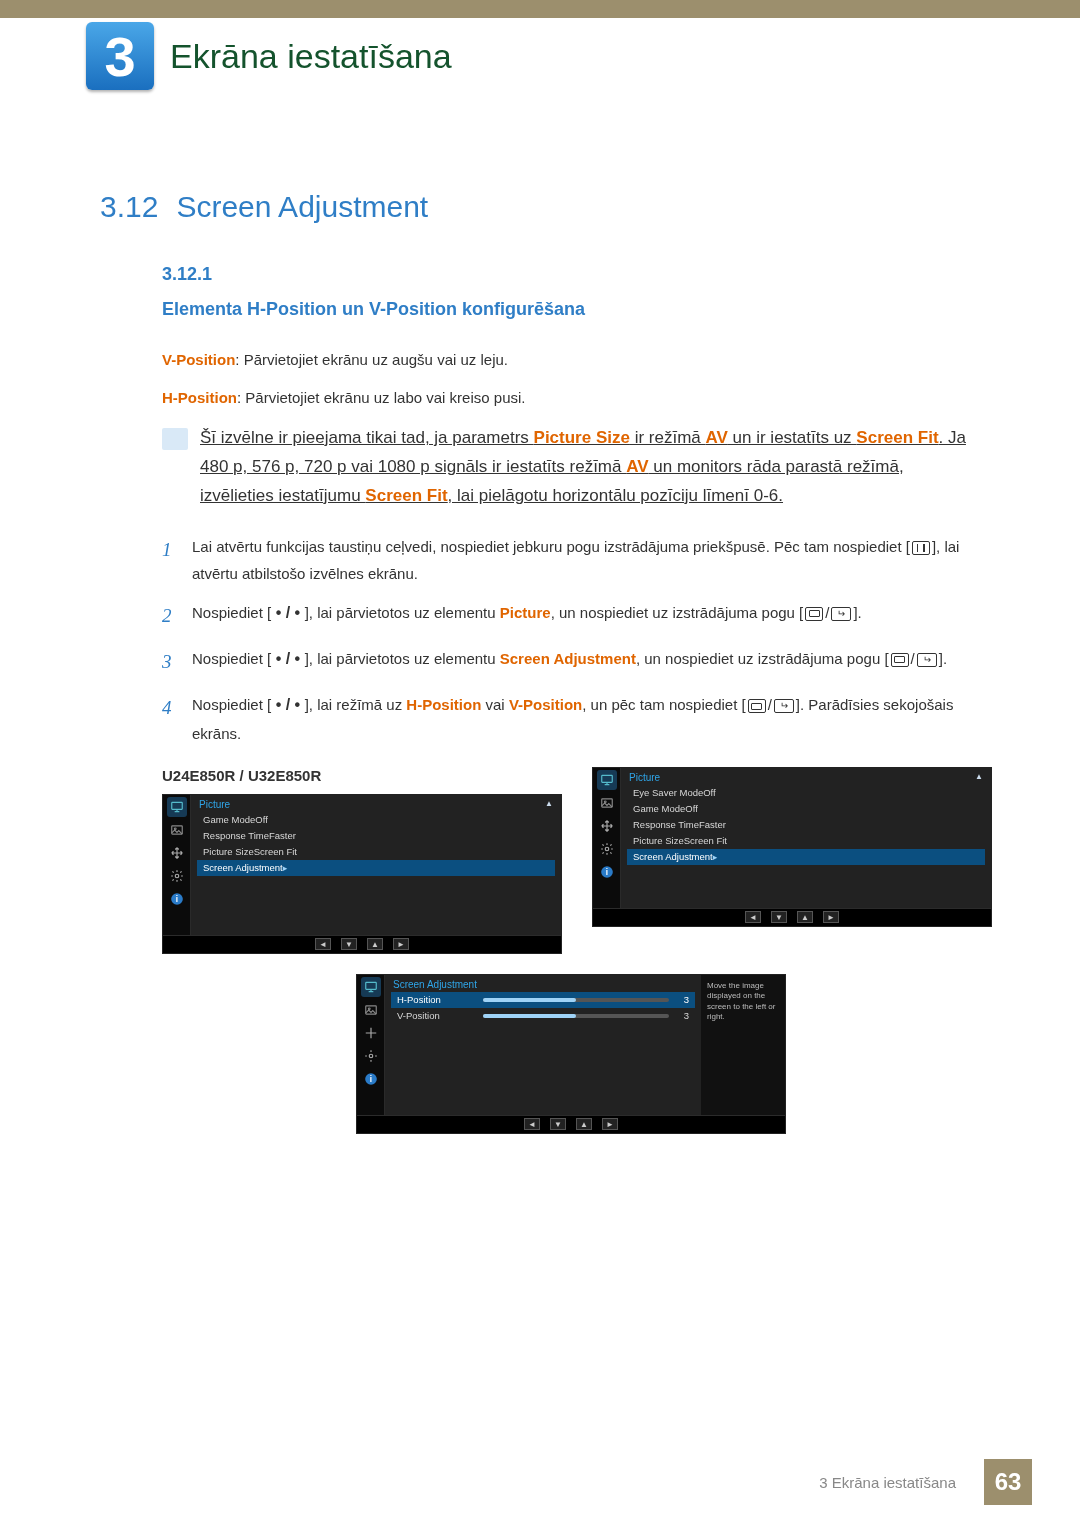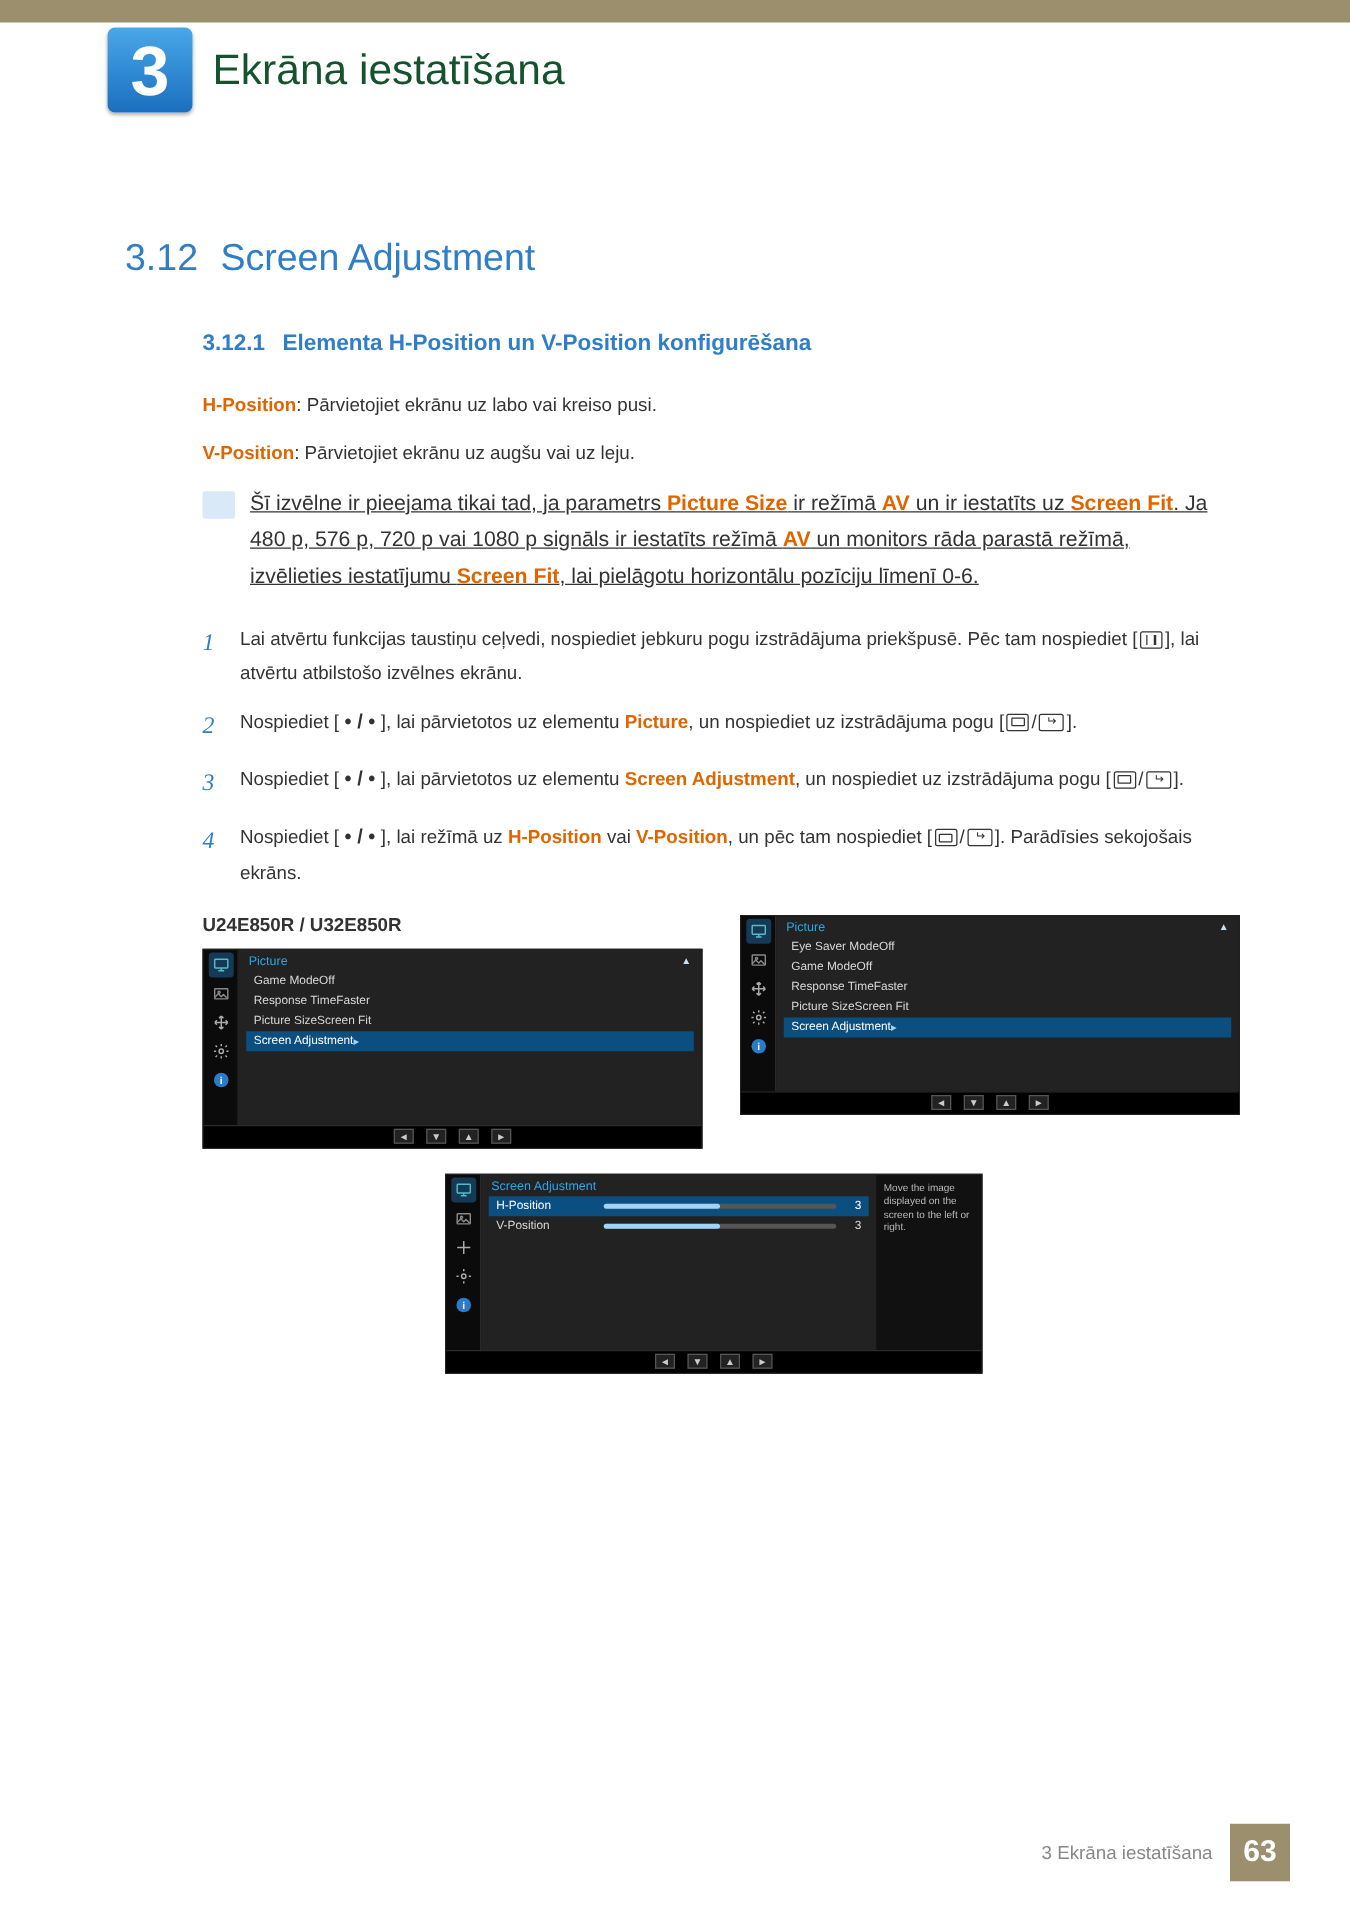--- a/index.html
+++ b/index.html
@@ -53,20 +53,21 @@
     margin-bottom: 40px;
   }
   .h3 {
     display: flex;
     gap: 14px;
     font-size: 18px;
     color: #2f7ec6;
     font-weight: bold;
     margin-left: 62px;
     margin-bottom: 28px;
+    flex-direction: column;
   }
   p.body {
     font-size: 15px;
     line-height: 1.6;
     margin-left: 62px;
     margin-bottom: 14px;
     color: #333;
   }
   .orange { color: #e06500; font-weight: bold; }
   .note-block {
@@ -225,21 +226,21 @@
   }
   .shot-center .osd { width: 430px; }
   .shot-center .osd-body { min-height: 140px; }
 
   .footer {
     position: absolute;
     bottom: 22px;
     right: 48px;
     display: flex;
     align-items: center;
-    gap: 14px;
+    gap: 28px;
     font-size: 15px;
     color: #888;
   }
   .page-badge {
     background: #9c8f6d;
     color: #fff;
     font-size: 24px;
     font-weight: bold;
     width: 48px; height: 46px;
     display: flex; align-items: center; justify-content: center;
@@ -261,24 +262,24 @@
     <span>3.12</span>
     <span>Screen Adjustment</span>
   </div>
 
   <div class="h3">
     <span>3.12.1</span>
     <span>Elementa H-Position un V-Position konfigurēšana</span>
   </div>
 
   <p class="body">
-    <span class="orange">H-Position</span><span>: Pārvietojiet ekrānu uz labo vai kreiso pusi.</span>
+    <span class="orange">V-Position</span><span>: Pārvietojiet ekrānu uz augšu vai uz leju.</span>
   </p>
   <p class="body">
-    <span class="orange">V-Position</span><span>: Pārvietojiet ekrānu uz augšu vai uz leju.</span>
+    <span class="orange">H-Position</span><span>: Pārvietojiet ekrānu uz labo vai kreiso pusi.</span>
   </p>
 
   <div class="note-block">
     <div class="note-icon"></div>
     <div class="note-text">
       <span>Šī izvēlne ir pieejama tikai tad, ja parametrs </span><span class="orange">Picture Size</span><span> ir režīmā </span><span class="orange">AV</span><span> un ir iestatīts uz </span><span class="orange">Screen Fit</span><span>. Ja 480 p, 576 p, 720 p vai 1080 p signāls ir iestatīts režīmā </span><span class="orange">AV</span><span> un monitors rāda parastā režīmā, izvēlieties iestatījumu </span><span class="orange">Screen Fit</span><span>, lai pielāgotu horizontālu pozīciju līmenī 0-6.</span>
     </div>
   </div>
 
   <ol class="steps">

